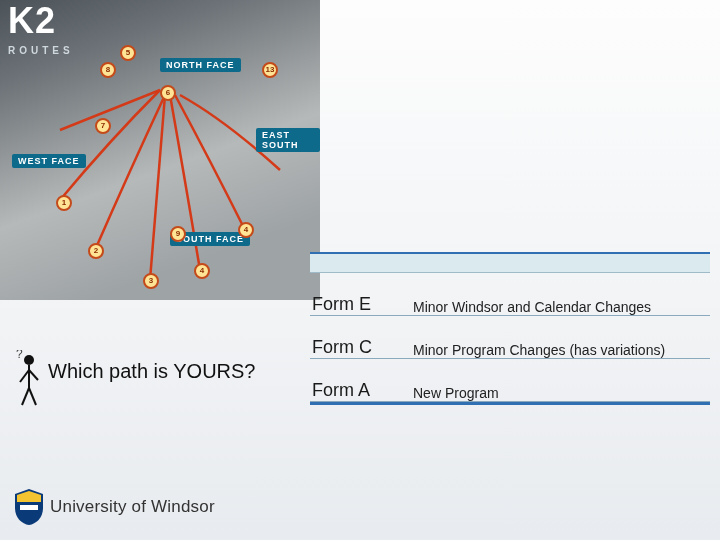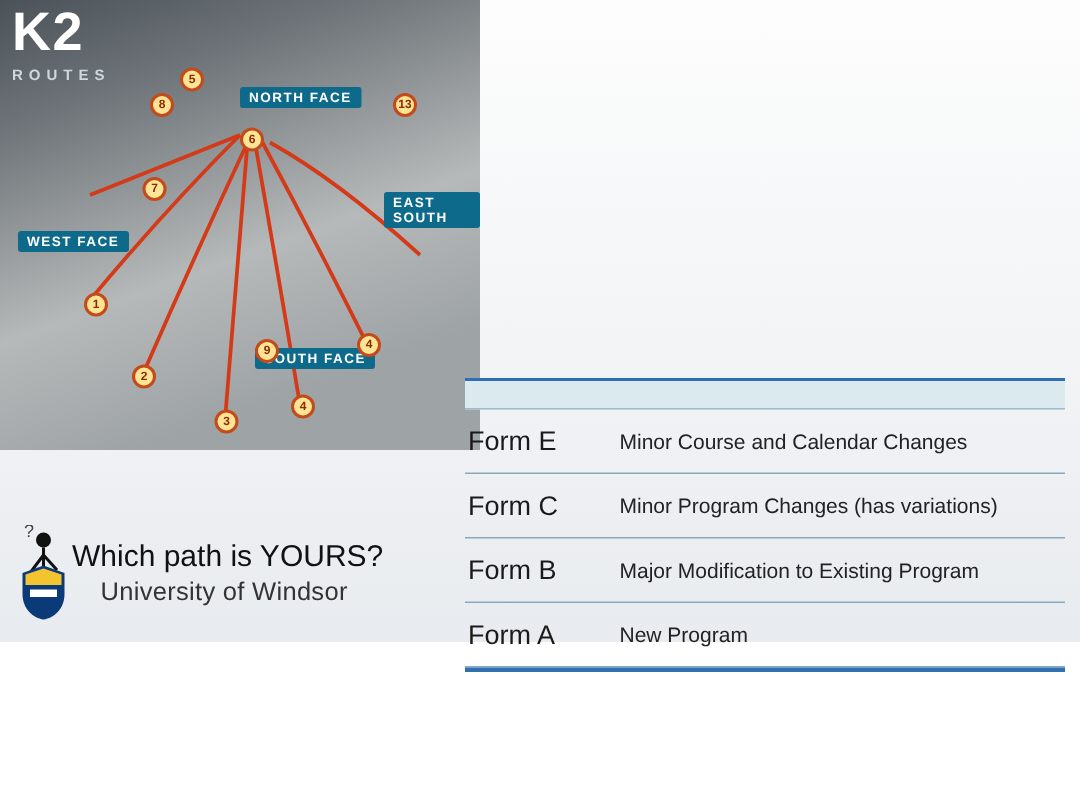--- a/index.html
+++ b/index.html
@@ -1,38 +1,38 @@
 <!DOCTYPE html>
 <html><head>
 <meta charset="utf-8">
 <style>
   html,body{margin:0;padding:0;width:720px;height:540px;font-family:Arial,Helvetica,sans-serif;background:#fff;overflow:hidden}
-  .slide{position:relative;width:720px;height:428px;background:linear-gradient(180deg,#fdfdfd 0%,#f1f3f5 60%,#e8ebef 100%)}
+  .slide{position:relative;width:720px;height:540px;background:linear-gradient(180deg,#fdfdfd 0%,#f1f3f5 60%,#e8ebef 100%)}
   
   .map-block{position:absolute;left:0;top:0;width:320px;height:300px;background:linear-gradient(160deg,#4b5258 0%,#6c7277 20%,#b6b9b9 55%,#9ea3a6 80%);overflow:hidden}
   .logo{position:absolute;left:8px;top:6px;color:#fff;font-weight:800;font-size:36px;line-height:30px;letter-spacing:1px;font-family:Arial Black,Arial,sans-serif}
   .logo small{display:block;font-size:10px;letter-spacing:4px;font-weight:600;color:#cfd8dc}
   .face-label{position:absolute;display:inline-block;padding:2px 6px;color:#fff;font-size:9px;font-weight:700;letter-spacing:1px;border-radius:2px}
   .north{left:160px;top:58px;background:#0d6a8a}
   .west {left:12px; top:154px;background:#0d6a8a}
   .east {left:256px;top:128px;background:#0d6a8a}
   .south{left:170px;top:232px;background:#0d6a8a}
   .route-marker{position:absolute;width:12px;height:12px;border-radius:50%;background:#ffe496;border:2px solid #c44a1a;font-size:8px;line-height:12px;text-align:center;color:#8a2c00;font-weight:700}
   
   .forms-table{position:absolute;left:310px;top:252px;width:400px;border-top:2px solid #2f6fb2}
   .forms-header{height:18px;background:#dbeaee;border-bottom:1px solid #9fbac8}
-  .forms-row{display:flex;height:42px;align-items:center;border-bottom:1px solid #8aa9bd}
+  .forms-row{display:flex;height:42px;align-items:flex-end;border-bottom:1px solid #8aa9bd}
   .forms-row .c1{width:95px;font-size:18px;color:#1a1a1a;padding-left:2px}
   .forms-row .c2{flex:1;font-size:14px;color:#222;padding-left:6px}
   .forms-table-end{height:3px;background:#2f6fb2}
   
   .which-path{position:absolute;left:48px;top:360px;font-size:20px;color:#111}
   .stick-figure{position:absolute;left:14px;top:350px;width:30px;height:60px}
   
-  .footer{position:absolute;left:14px;bottom:14px;display:flex;align-items:center;gap:23px}
+  .footer{position:absolute;left:14px;bottom:14px;display:flex;align-items:center;gap:6px}
   .shield{width:30px;height:38px}
   .uni-name{font-size:17px;color:#333;letter-spacing:.2px}
 </style>
 </head>
 <body>
 <div class="slide">
 
   <div class="map-block">
     <div class="logo">
       <span>K2</span>
@@ -73,29 +73,25 @@
     <line x1="15" y1="38" x2="8" y2="55" stroke="#111" stroke-width="2"></line>
     <line x1="15" y1="38" x2="22" y2="55" stroke="#111" stroke-width="2"></line>
     <text x="2" y="8" font-size="12" fill="#444">?</text>
   </svg>
   <div class="which-path">Which path is YOURS?</div>
 
   <div class="forms-table">
     <div class="forms-header"></div>
     <div class="forms-row">
       <div class="c1">Form E</div>
-      <div class="c2">Minor Course and Calendar Changes</div>
+      <div class="c2">Minor Windsor and Calendar Changes</div>
     </div>
     <div class="forms-row">
       <div class="c1">Form C</div>
       <div class="c2">Minor Program Changes (has variations)</div>
-    </div>
-    <div class="forms-row">
-      <div class="c1">Form B</div>
-      <div class="c2">Major Modification to Existing Program</div>
     </div>
     <div class="forms-row">
       <div class="c1">Form A</div>
       <div class="c2">New Program</div>
     </div>
     <div class="forms-table-end"></div>
   </div>
 
   <div class="footer">
     <svg class="shield" viewBox="0 0 30 38">

